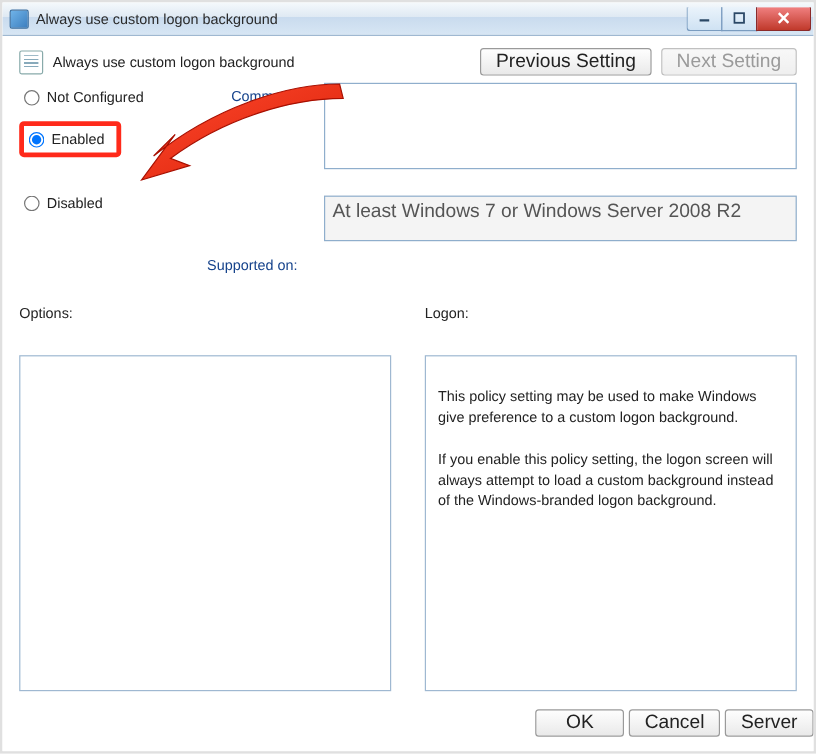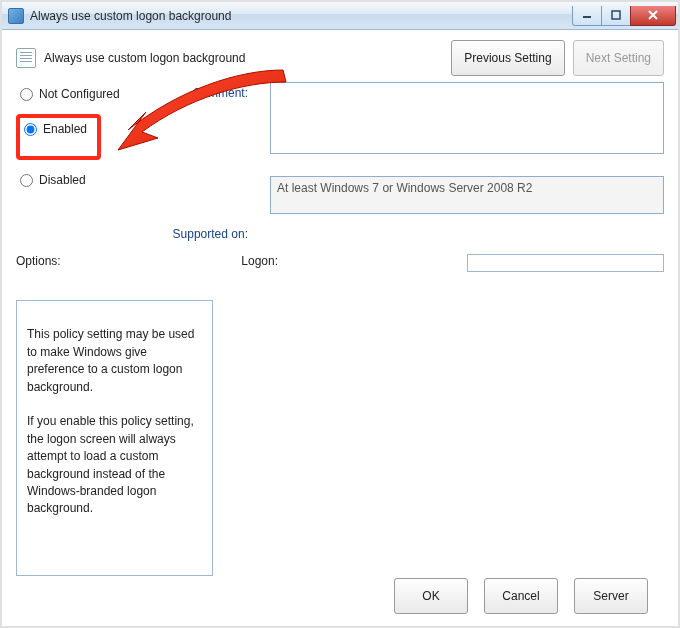--- a/index.html
+++ b/index.html
@@ -74,24 +74,24 @@
     border-radius: 2px;
     position: relative;
   }
   .policy-icon::after{
     content:""; position:absolute; left:3px; right:3px; top:3px; bottom:3px;
     background: repeating-linear-gradient(#8ab 0 1px, transparent 1px 3px);
   }
   .policy-title { font-size: 12px; color: #222; }
   .nav-btns { margin-left: auto; display: flex; gap: 8px; }
   .btn {
-    height: 36px;
+    height: 23px;
     min-width: 74px;
     padding: 0 12px;
-    font-size: 12px;
+    font-size: 16px;
     background: linear-gradient(#fefefe,#e9e9e9);
     border: 1px solid #9a9a9a;
     border-radius: 3px;
     color: #222;
     cursor: pointer;
   }
   .btn:disabled {
     color: #9a9a9a;
     border-color: #c0c0c0;
     background: linear-gradient(#f8f8f8,#efefef);
@@ -110,75 +110,75 @@
   .radio-row {
     display: flex; align-items: center;
     padding: 3px 4px;
     margin-bottom: 10px;
     color: #222;
   }
   .radio-row input { margin: 0 6px 0 0; }
   .radio-enabled-wrap {
     border: 4px solid #ff2a1a;
     border-radius: 4px;
-    padding: 2px 8px 18px 2px;
+    padding: 2px 8px 2px 2px;
     display: inline-flex;
     align-items: center;
-    margin-bottom: 10px;
+    margin-bottom: 28px;
     background: #fff;
   }
   .lbl { color: #15428b; text-align: right; padding-top: 4px; }
   .comment-box {
     grid-column: 3; grid-row: 1;
     height: 72px;
     border: 1px solid #8faecc;
     resize: none;
     font-family: inherit;
     font-size: 12px;
     padding: 2px 14px 2px 4px;
     overflow-y: scroll;
     background: #fff;
   }
   .support-box {
     grid-column: 3;
     height: 38px;
     border: 1px solid #8faecc;
     background: #f4f4f4;
     color: #555;
-    font-size: 12px;
+    font-size: 16px;
     padding: 4px 14px 2px 6px;
     overflow-y: scroll;
   }
   .lower {
     position: absolute;
     left: 14px; right: 14px;
     top: 224px;
     bottom: 50px;
     display: grid;
-    grid-template-columns: 1fr 1fr 1fr;
+    grid-template-columns: 1fr 1fr;
     grid-template-rows: auto 1fr;
     column-gap: 16px;
     row-gap: 4px;
     gap: 28px;
   }
   .col-label { color: #222; }
   .panel {
     border: 1px solid #9fb8d1;
     background: #fff;
     overflow-y: scroll;
     padding: 8px 10px;
     font-size: 12px;
     line-height: 1.45;
     color: #222;
   }
   .panel.options { overflow: auto; }
   .footer {
     position: absolute;
-    right: 30px; bottom: 12px;
-    display: flex; gap: 16px;
+    right: 0; bottom: 12px;
+    display: flex; gap: 4px;
   }
   
   .annot-arrow {
     position: absolute;
     pointer-events: none;
     left: 86px; top: 30px;
     width: 210px; height: 100px;
   }
   
   ::-webkit-scrollbar { width: 16px; }

